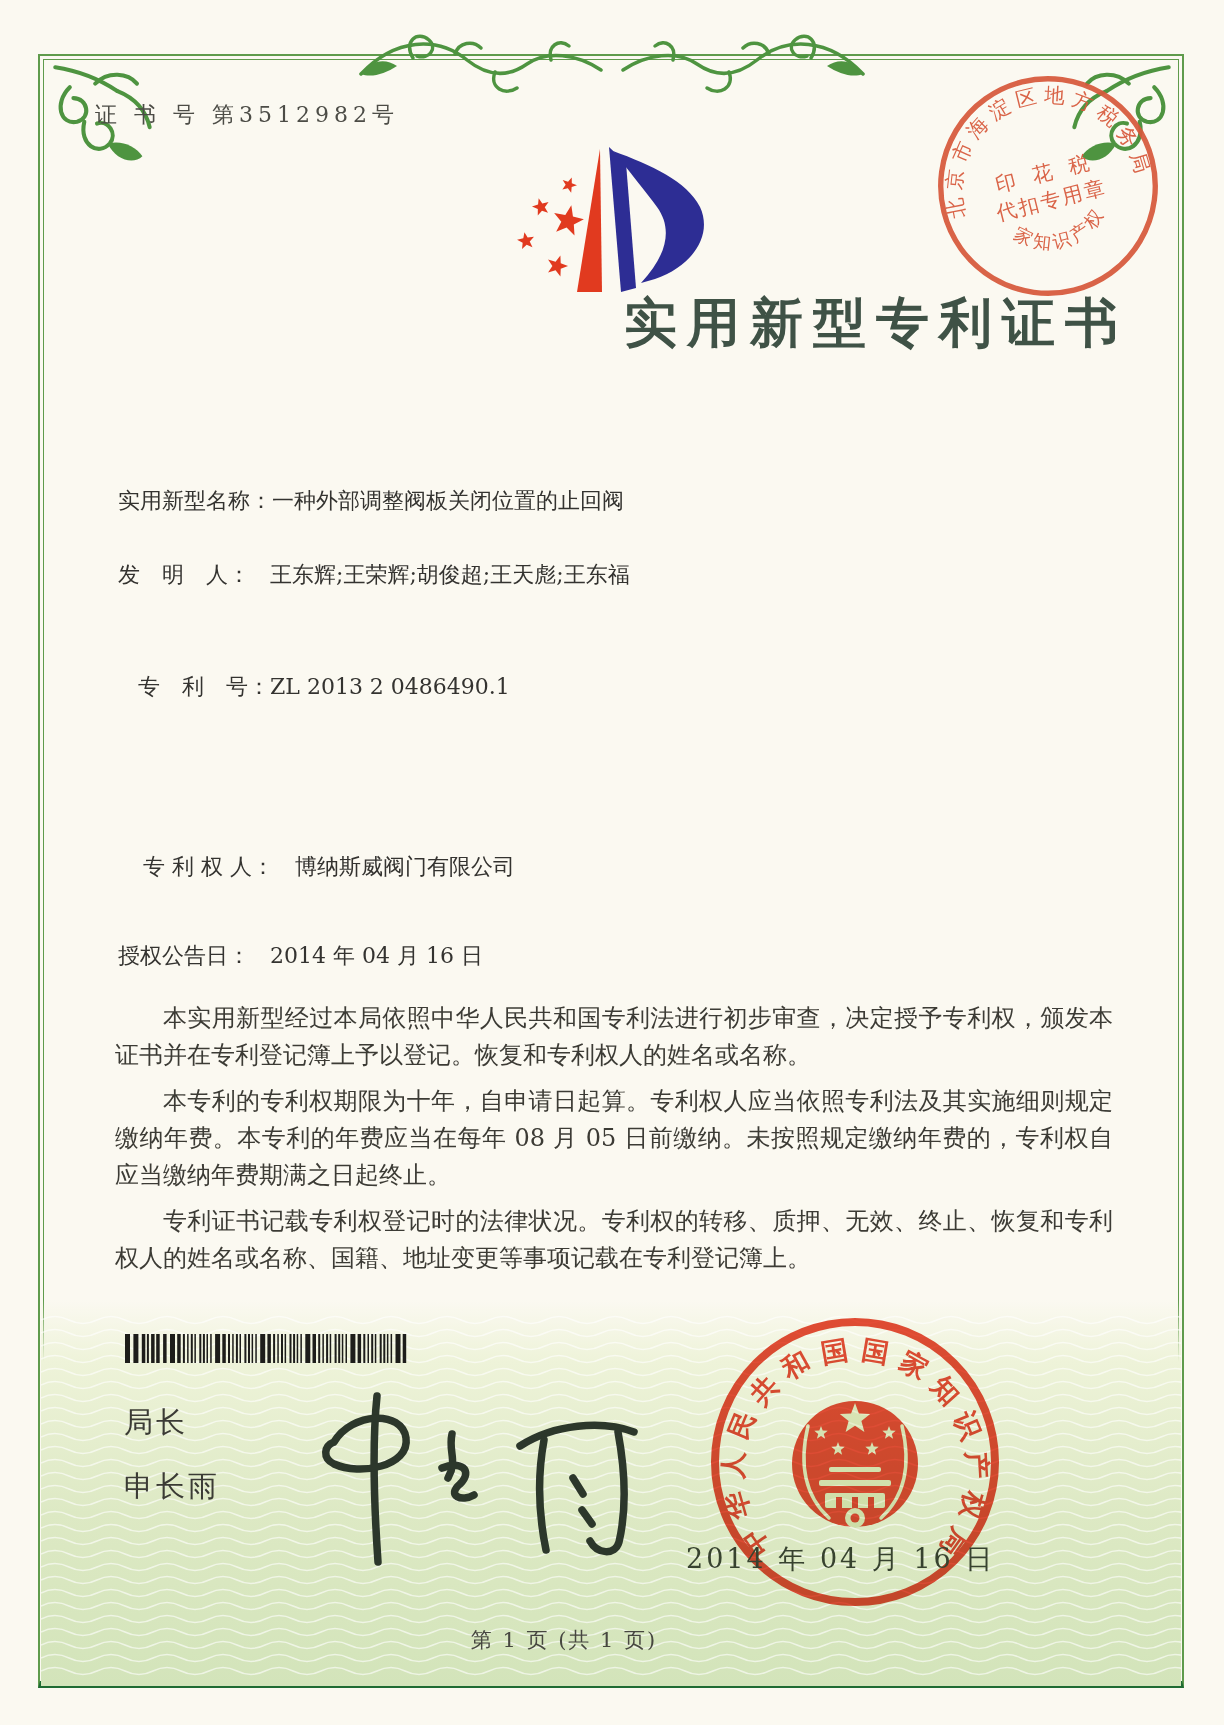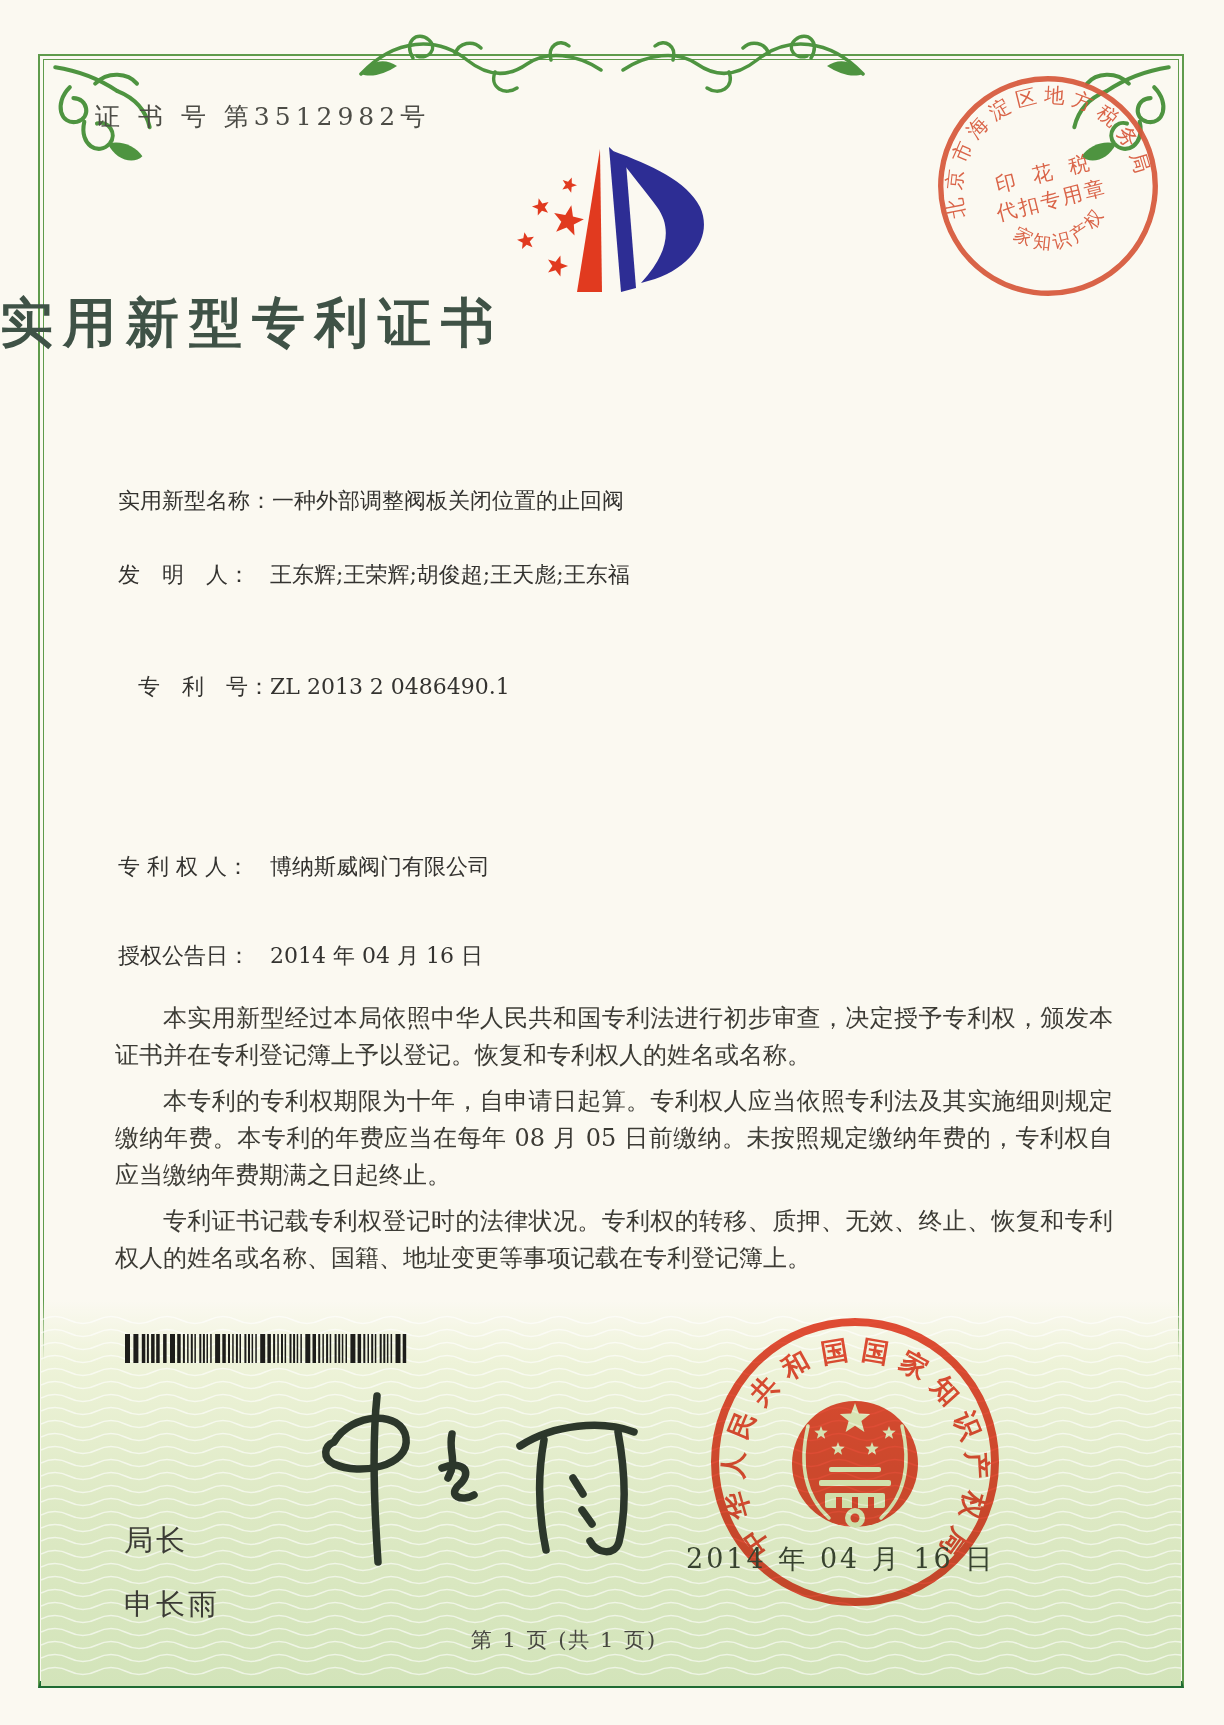--- a/index.html
+++ b/index.html
@@ -10,35 +10,35 @@
          border:2px solid #5f9b4c;border-bottom:7px solid #1f6b33;box-sizing:border-box;}
   .frame-inner{position:absolute;left:3px;top:3px;right:3px;bottom:0;
          border:1px solid #5f9b4c;border-bottom:none;}
   .ornament{position:absolute;color:#4e9440;}
   .ornament svg{display:block;width:100%;height:100%;}
   
   #band{position:absolute;left:41px;top:1300px;width:1140px;height:386px;
         background:linear-gradient(rgba(251,249,241,0),#eef3d9 16%,#dde9c4 55%,#d3e4ba 100%);}
   #band svg{position:absolute;left:0;top:0;}
   
-  #cert-no{position:absolute;left:95px;top:100px;font-size:25px;letter-spacing:5px;color:#4c4c46;}
+  #cert-no{position:absolute;left:95px;top:100px;font-size:22px;letter-spacing:5px;color:#4c4c46;}
   #logo{position:absolute;left:505px;top:133px;width:210px;height:168px;}
   #tax-stamp{position:absolute;left:930px;top:68px;width:236px;height:236px;transform:rotate(-14deg);opacity:.92;}
-  #title{position:absolute;left:0;right:96px;top:288px;text-align:left;
+  #title{position:absolute;left:0;right:96px;top:288px;text-align:right;
          font-size:53px;font-weight:600;letter-spacing:10px;color:#3f5246;}
   
   .field{position:absolute;left:118px;font-size:22px;color:#343330;white-space:nowrap;}
   .field .lbl{display:inline-block;min-width:152px;}
   
   #body-text{position:absolute;left:115px;top:1000px;width:998px;font-size:24px;
              line-height:37px;color:#3c3b35;text-align:justify;}
   #body-text p{margin:0 0 9px 0;text-indent:2em;}
   
   #barcode{position:absolute;left:125px;top:1334px;width:284px;height:29px;}
-  #official{position:absolute;left:124px;top:1508px;font-size:29px;color:#3b3b35;line-height:64px;letter-spacing:3px;}
+  #official{position:absolute;left:124px;top:1390px;font-size:29px;color:#3b3b35;line-height:64px;letter-spacing:3px;}
   #signature{position:absolute;left:282px;top:1382px;width:372px;height:202px;color:#2c372b;}
   #seal{position:absolute;left:705px;top:1312px;width:300px;height:300px;mix-blend-mode:multiply;opacity:.93;}
   #seal-date{position:absolute;left:686px;top:1541px;font-size:27px;letter-spacing:3px;color:#37422f;z-index:5;}
   #footer{position:absolute;left:0;right:96px;top:1626px;text-align:center;font-size:21px;color:#474740;letter-spacing:2px;}
 </style>
 </head>
 <body>
 
 <div id="page">
 
@@ -141,21 +141,21 @@
 
   <div class="field" style="top:486px;">
     <span class="lbl">实用新型名称：</span><span>一种外部调整阀板关闭位置的止回阀</span>
   </div>
   <div class="field" style="top:560px;">
     <span class="lbl">发　明　人：</span><span>王东辉;王荣辉;胡俊超;王天彪;王东福</span>
   </div>
   <div class="field" style="top:672px;text-align:right;">
     <span class="lbl">专　利　号：</span><span>ZL 2013 2 0486490.1</span>
   </div>
-  <div class="field" style="top:852px;">
+  <div class="field" style="top:852px;margin-left:25px;">
     <span class="lbl">专 利 权 人：</span><span>博纳斯威阀门有限公司</span>
   </div>
   <div class="field" style="top:941px;">
     <span class="lbl">授权公告日：</span><span>2014 年 04 月 16 日</span>
   </div>
 
   <div id="body-text">
     <p>本实用新型经过本局依照中华人民共和国专利法进行初步审查，决定授予专利权，颁发本证书并在专利登记簿上予以登记。恢复和专利权人的姓名或名称。</p>
     <p>本专利的专利权期限为十年，自申请日起算。专利权人应当依照专利法及其实施细则规定缴纳年费。本专利的年费应当在每年 08 月 05 日前缴纳。未按照规定缴纳年费的，专利权自应当缴纳年费期满之日起终止。</p>
     <p>专利证书记载专利权登记时的法律状况。专利权的转移、质押、无效、终止、恢复和专利权人的姓名或名称、国籍、地址变更等事项记载在专利登记簿上。</p>

